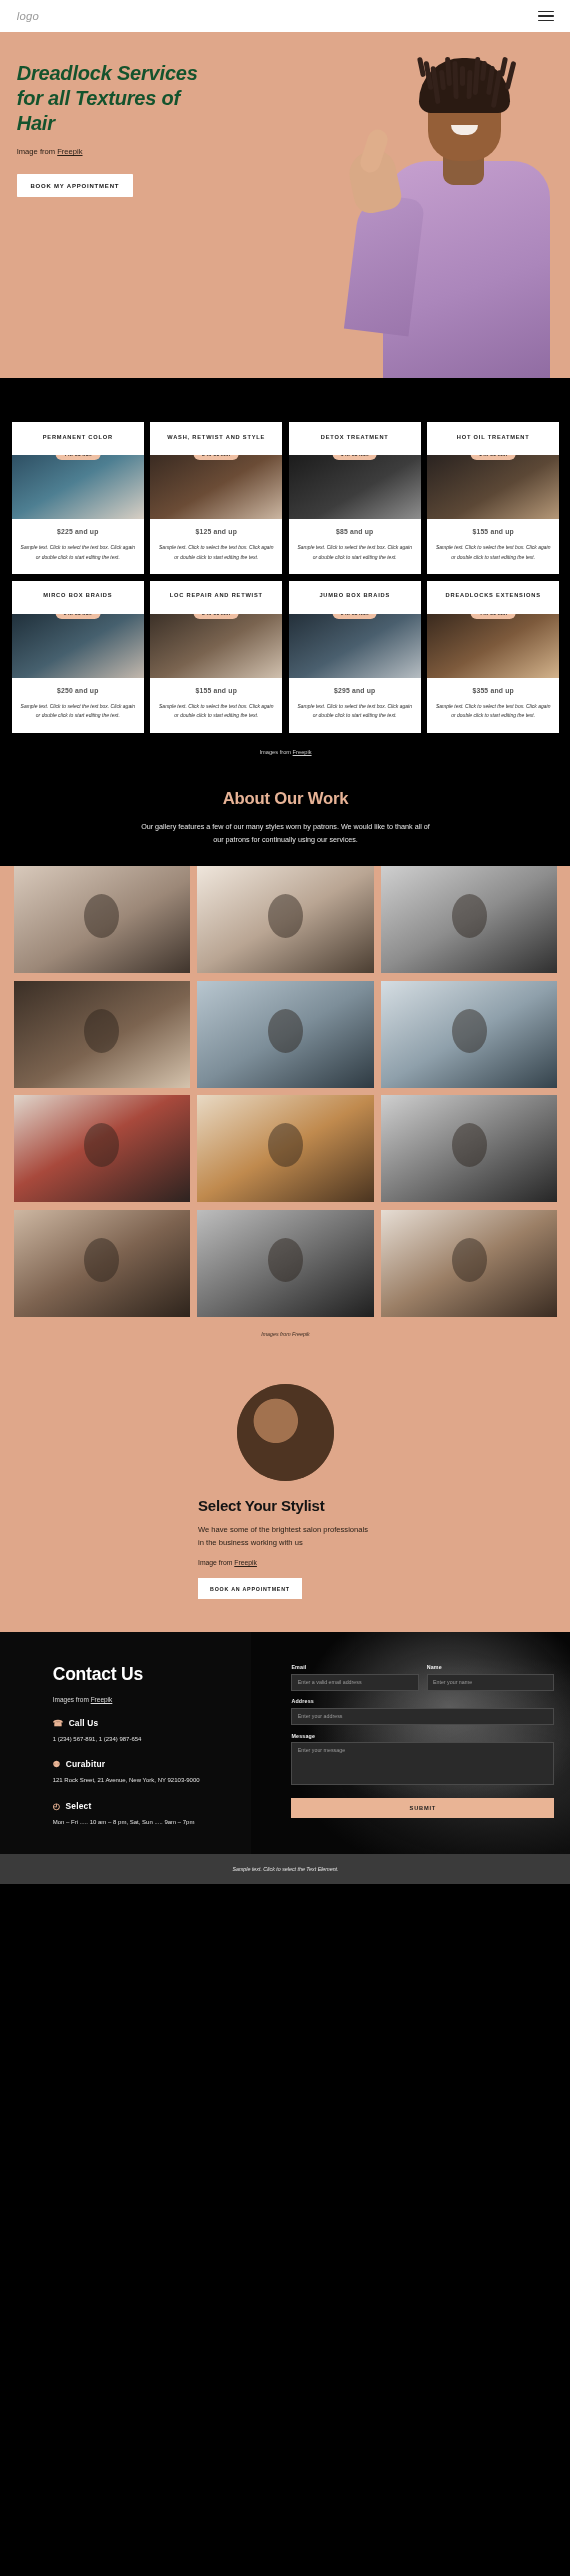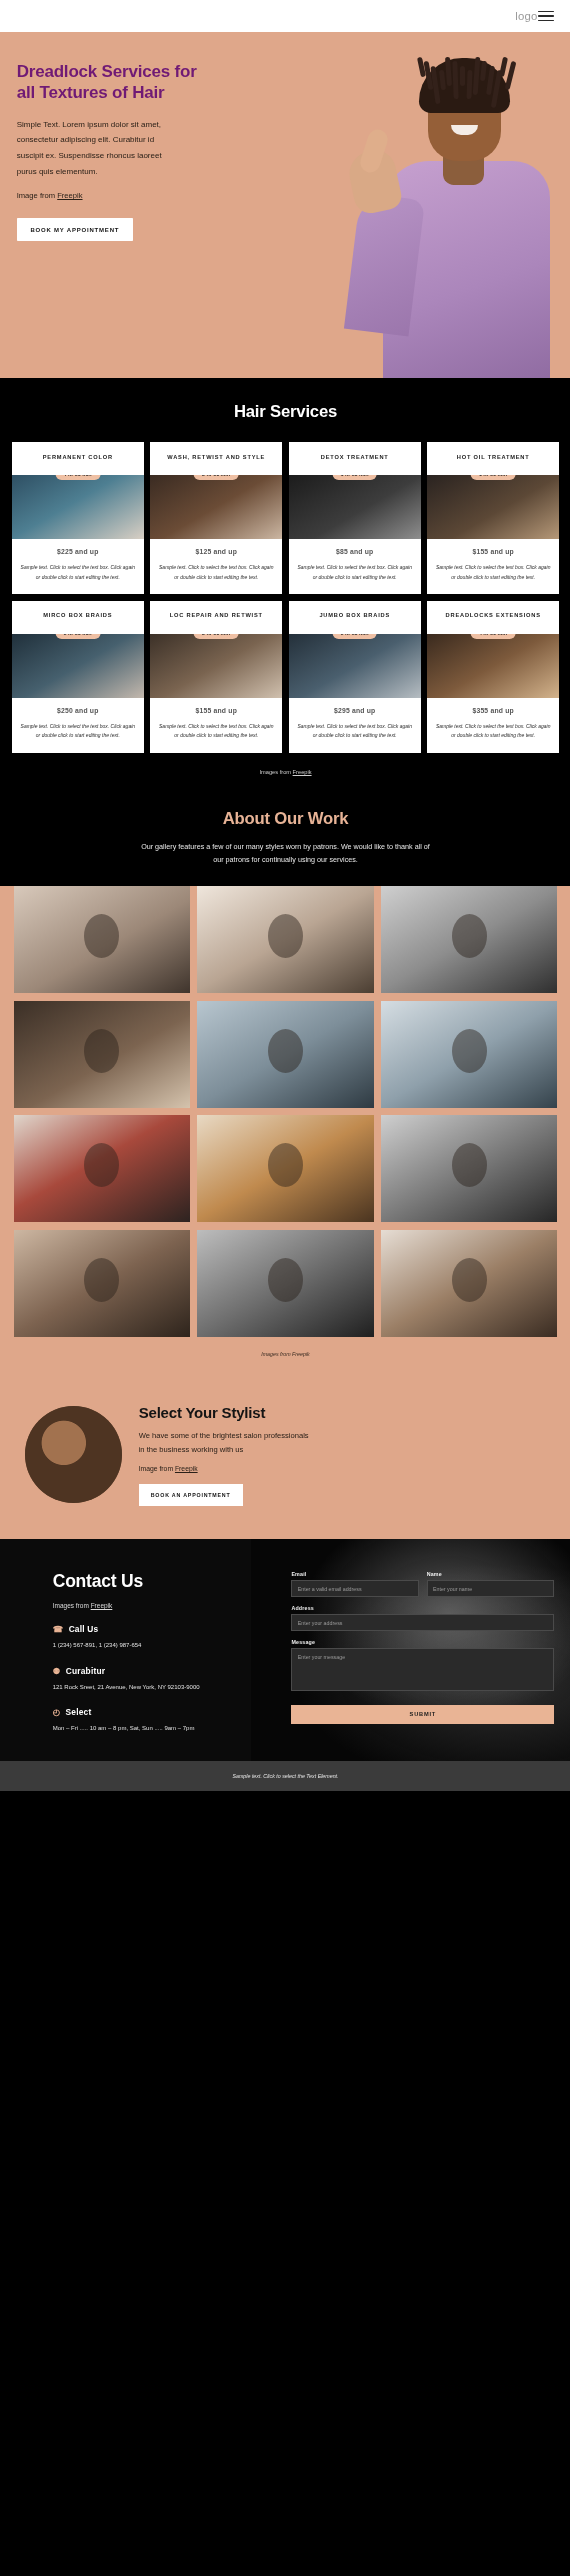--- a/index.html
+++ b/index.html
@@ -12,22 +12,23 @@
     width: 571px;
     overflow-x: hidden;
   }
 
   
   .site-header {
     height: 32px;
     background: #fff;
     display: flex;
     align-items: center;
-    justify-content: flex-end;
+    justify-content: space-between;
     padding: 0 16.7px;
+    font-style: italic;
   }
   .logo {
     color: #9b9b9b;
     font-size: 11.4px;
     letter-spacing: 0.2px;
   }
   .burger {
     width: 16.7px;
     display: flex;
     flex-direction: column;
@@ -43,26 +44,27 @@
     height: 346px;
     overflow: hidden;
   }
   .hero-inner {
     position: relative;
     z-index: 3;
     padding: 29px 16.7px 0 16.7px;
     max-width: 251px;
   }
   .hero h1 {
-    font-size: 17px;
+    font-size: 20px;
     line-height: 1.24;
     font-weight: 700;
-    color: #701a75;
+    color: #14532d;
     letter-spacing: -0.2px;
     max-width: 198px;
+    font-style: italic;
   }
   .hero p.lead {
     margin-top: 13.7px;
     font-size: 8px;
     line-height: 1.95;
     color: #2b2118;
     max-width: 152px;
   }
   .hero .credit {
     margin-top: 12px;
@@ -274,20 +276,21 @@
     color: #3b2c22;
   }
 
   
   .stylist {
     background: #dfa78a;
     padding: 27px 25px 33px;
     display: flex;
     gap: 16.7px;
     align-items: center;
+    flex-direction: column;
   }
   .stylist-photo {
     width: 97px; height: 97px;
     border-radius: 50%;
     flex: 0 0 97px;
     overflow: hidden;
     position: relative;
     background: #6b4a33;
   }
   .stylist-txt h2 {
@@ -450,30 +453,28 @@
         <i style="left: 58px; top: 1.5px; height: 38px; transform: rotate(4deg);"></i>
         <i style="left: 65px; top: 6px; height: 20px; transform: rotate(6deg);"></i>
         <i style="left: 72px; top: 10.7px; height: 29px; transform: rotate(8deg);"></i>
         <i style="left: 78px; top: 15px; height: 38px; transform: rotate(10deg);"></i>
         <i style="left: 85px; top: 1.5px; height: 20px; transform: rotate(12deg);"></i>
         <i style="left: 92px; top: 6px; height: 29px; transform: rotate(14deg);"></i>
       </div>
   </div>
   <div class="hero-inner">
     <h1>Dreadlock Services for all Textures of Hair</h1>
-    <p class="lead">Simple Text. Lorem ipsum dolor sit amet, consectetur adipiscing elit. Curabitur id suscipit ex. Suspendisse rhoncus laoreet purus quis elementum.</p>
     <div class="credit">
       <span>Image from </span><u>Freepik</u>
     </div>
     <button class="btn-light">BOOK MY APPOINTMENT</button>
   </div>
 </section>
 
 <section class="services">
-  <h2 class="section-title">Hair Services</h2>
   <div class="svc-grid" id="svcGrid">
       <div class="svc-card">
         <div class="svc-head">PERMANENT COLOR</div>
         <div class="svc-media">
           <div class="svc-badge">4 hr 30 min</div>
           <div class="svc-img" style="background:linear-gradient(150deg,#2e4f63 0%,#4e7f92 45%,#d8cfc4 100%)"></div>
         </div>
         <div class="svc-body">
           <div class="svc-price">$225 and up</div>
           <div class="svc-desc">Sample text. Click to select the text box. Click again or double click to start editing the text.</div>

